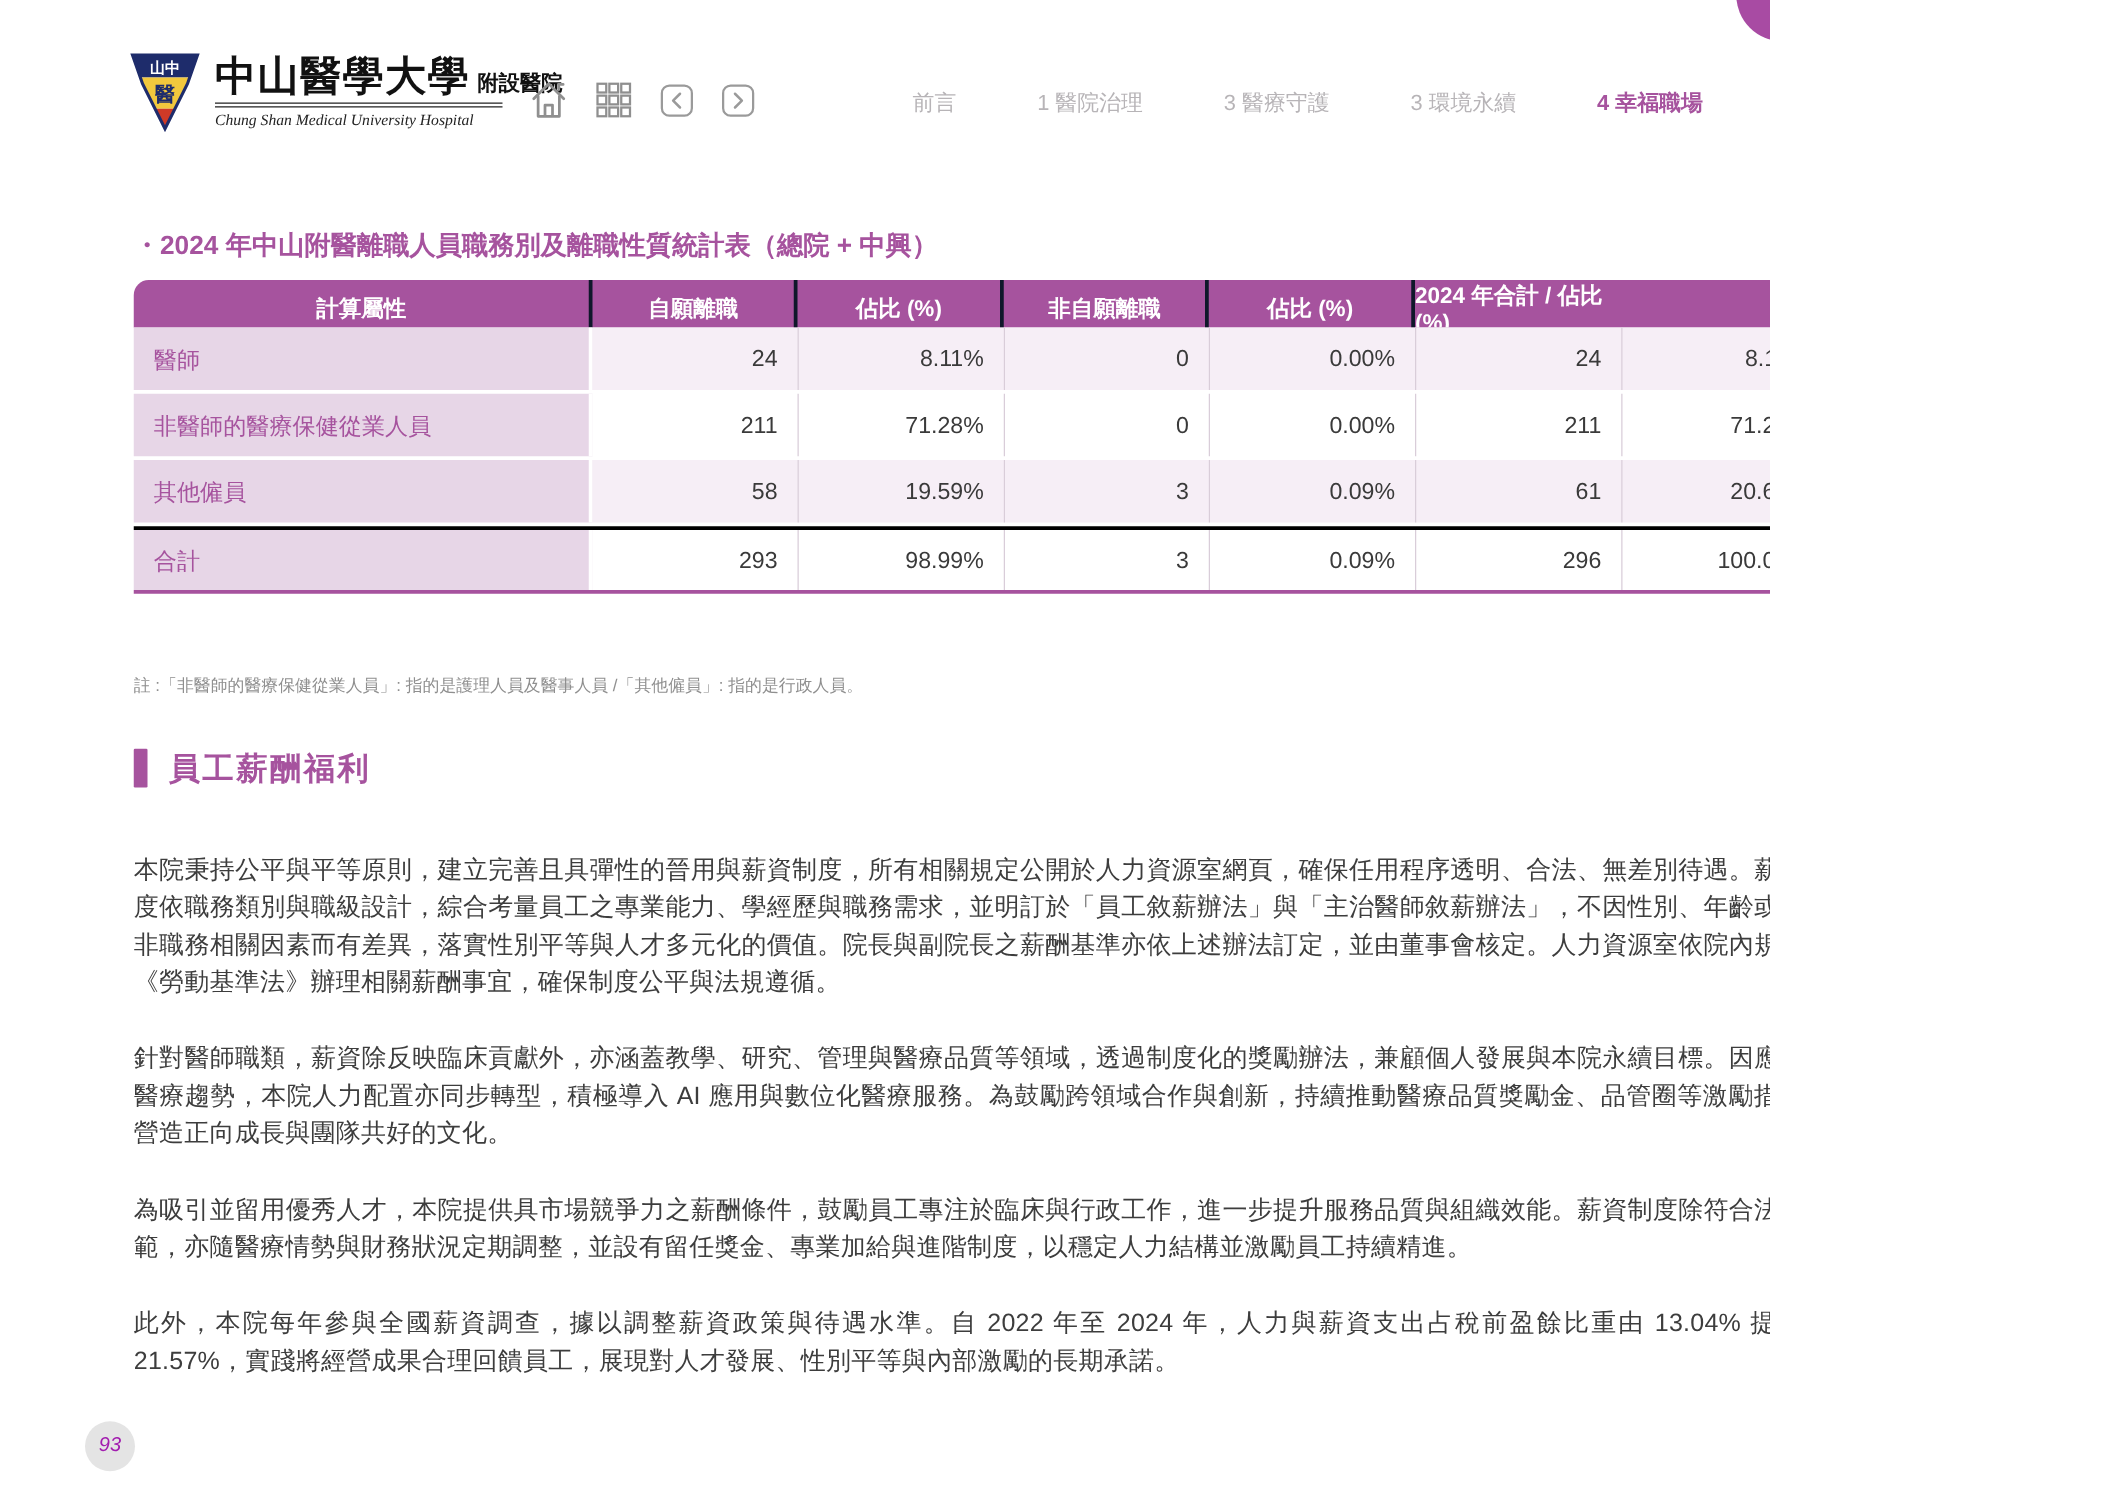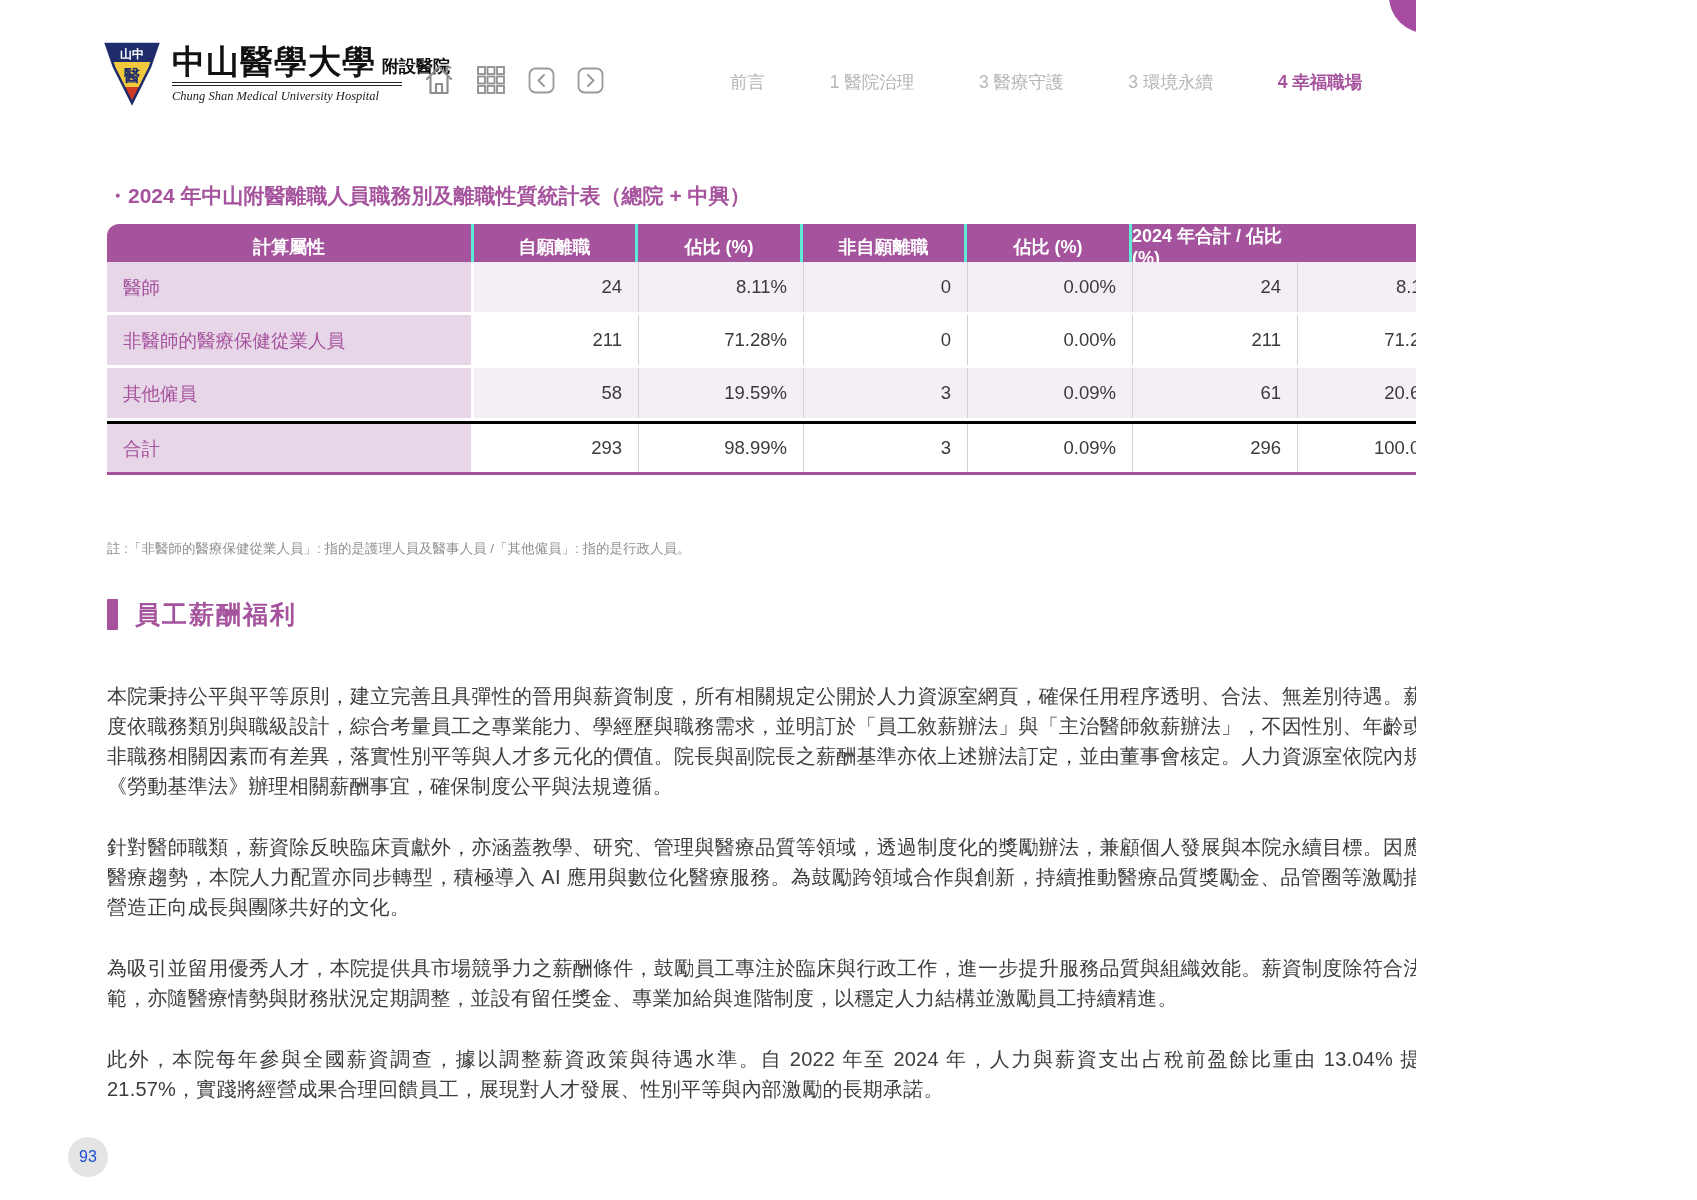--- a/index.html
+++ b/index.html
@@ -31,21 +31,21 @@
   .nav-item.active { color:#a6539e; font-weight:bold; }
 
   
   .table-title { position:absolute; left:107px; top:182px; font-size:21px; font-weight:bold; color:#a6539e; }
 
   
   .stat-table { position:absolute; left:107px; top:224px; width:1356px; }
   .thead { display:grid; grid-template-columns:367px 164px 165px 164px 165px 166px;
            background:#a6539e; height:38px; border-radius:12px 12px 0 0; overflow:hidden; }
   .th { display:flex; align-items:center; justify-content:center; color:#fff; font-size:18px;
-        font-weight:bold; border-right:3px solid #5eead4; }
+        font-weight:bold; border-right:3px solid #0f172a; }
   .th:last-child { border-right:none; }
   .th.merged { }
   .trow { display:grid; grid-template-columns:367px 164px 165px 164px 165px 165px 166px;
           height:53px; border-bottom:3px solid #fff; }
   .trow.total { border-top:3px solid #000000; border-bottom:3px solid #a6539e; height:54px; }
   .tcell { display:flex; align-items:center; font-size:18.5px; }
   .tcell.label { background:#e7d6e7; color:#a6539e; padding-left:16px; border-right:3px solid #fff; }
   .tcell.num { justify-content:flex-end; padding-right:16px; color:#3a3a3a; background:#f6eef6; }
   .trow.alt .tcell.num, .trow.total .tcell.num { background:#fff; }
   .tcell.num.sep { border-left:1px solid #d9cdd9; }
@@ -57,21 +57,21 @@
   .section-bar { width:11px; height:31px; background:#a6539e; border-radius:1px; }
   .section-title { margin-left:17px; font-size:25px; font-weight:bold; color:#a6539e; letter-spacing:2px; }
 
   .paragraphs { position:absolute; left:107px; top:681px; width:1357px; }
   .paragraphs p { font-size:20px; line-height:30px; color:#3d3d3d; text-align:justify;
                   margin-bottom:31px; letter-spacing:0.2px; }
 
   
   .page-badge { position:absolute; left:68px; top:1137px; width:40px; height:40px; border-radius:50%;
                 background:#e4e4e4; display:flex; align-items:center; justify-content:center;
-                font-size:16px; color:#1d4ed8; }
+                font-size:16px; color:#a21caf;font-style:italic; }
 </style>
 </head>
 <body>
 
 <div class="page">
 
   <div class="decor-circle"></div>
 
   <svg class="logo-emblem" width="58" height="64" viewBox="0 0 58 64">
     <defs>

